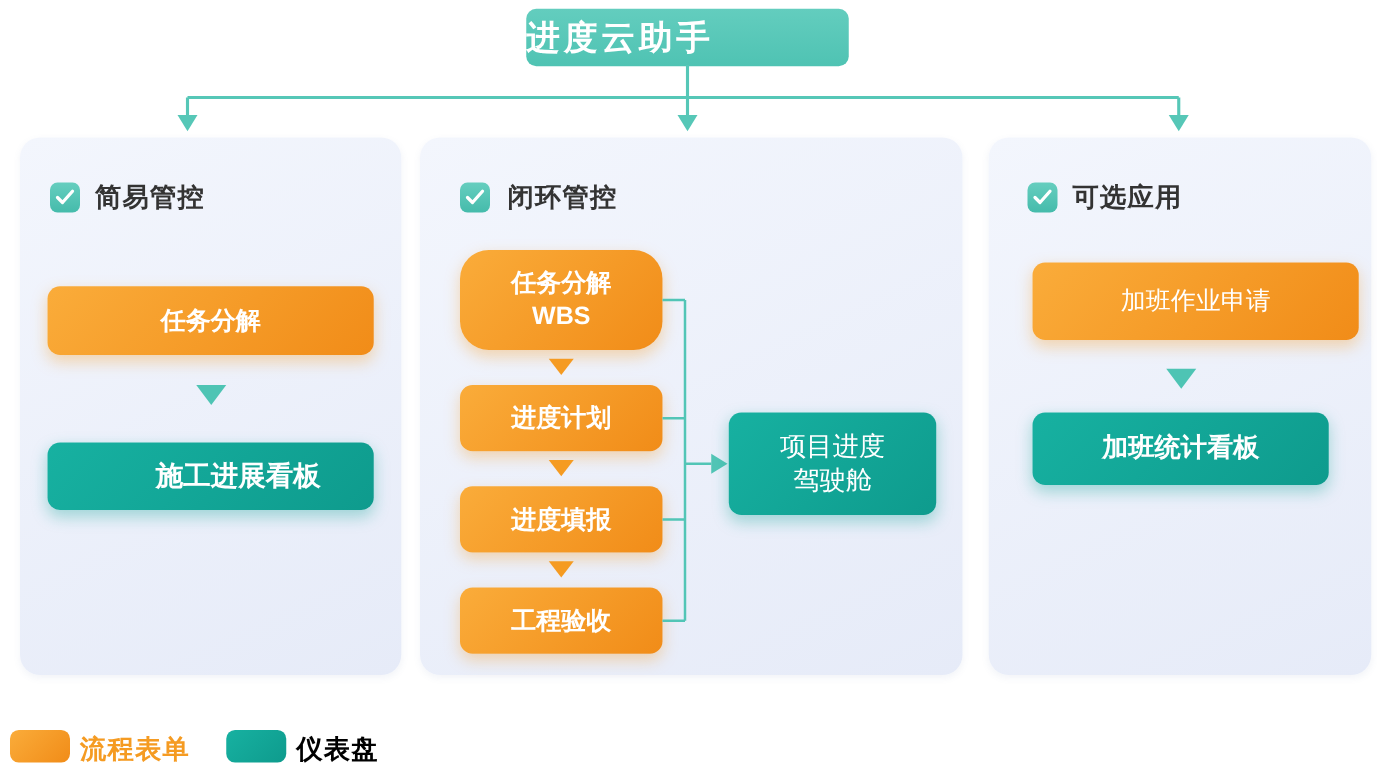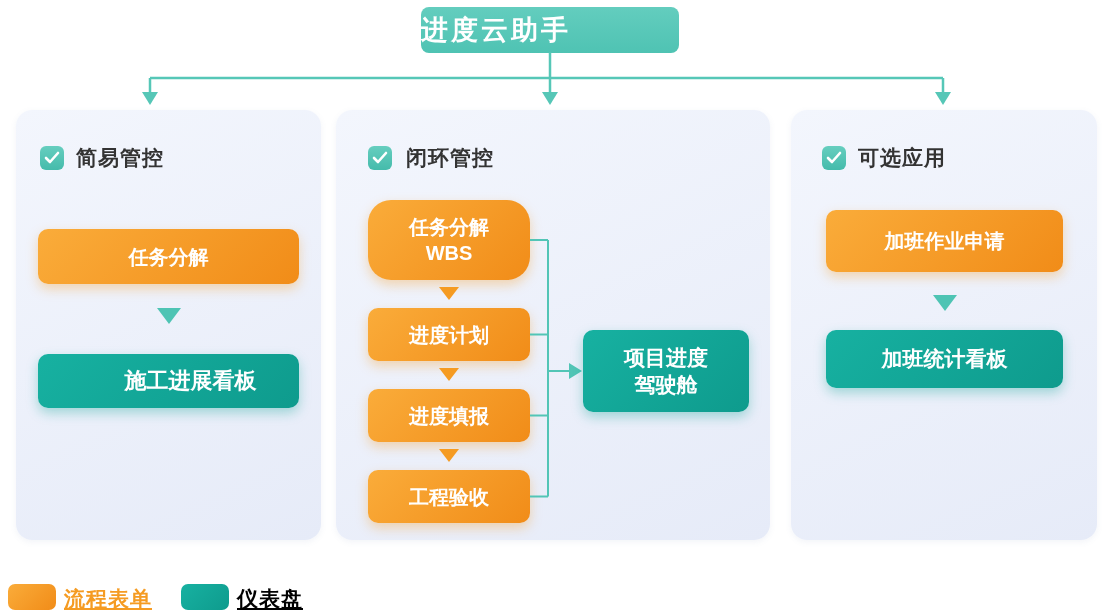--- a/index.html
+++ b/index.html
@@ -52,32 +52,32 @@
   
   .p2-step { left:32px; width:162px; font-size:20px; font-weight:600; }
   #p2-s1 { top:90px;  height:80px;border-radius:23px; }
   #p2-s2 { top:198px; height:53px; }
   #p2-s3 { top:279px; height:53px; }
   #p2-s4 { top:360px; height:53px; }
   #p2-a1 { left:103px; top:177px; }
   #p2-a2 { left:103px; top:258px; }
   #p2-a3 { left:103px; top:339px; }
   .bracket { position:absolute; left:188px; top:88px; }
-  #p2-out { left:247px; top:220px; width:166px; height:82px; font-size:21px; font-weight:bold; }
+  #p2-out { left:247px; top:220px; width:166px; height:82px; font-size:21px; font-weight:normal; }
 
   
-  #p3-btn1 { left:35px; top:100px; width:237px; height:62px; font-size:20px; font-weight:700; }
+  #p3-btn1 { left:35px; top:100px; width:261px; height:62px; font-size:20px; font-weight:400; }
   #p3-arrow { left:142px; top:185px; }
   #p3-btn2 { left:35px; top:220px; width:237px; height:58px; font-size:21px; font-weight:bold; }
 
   
   .legend-swatch { position:absolute; top:584px; width:48px; height:26px; border-radius:7px; }
   #legend-swatch-form { left:8px;  background:linear-gradient(135deg,#FAAC3A,#F18C18); }
   #legend-swatch-dash { left:181px; background:linear-gradient(135deg,#17B1A1,#0E9B8D); }
-  .legend-label { position:absolute; top:585px; font-size:21px; font-weight:bold; letter-spacing:1px;text-decoration:underline; }
+  .legend-label { position:absolute; top:585px; font-size:21px; font-weight:bold; letter-spacing:1px; }
   #legend-label-form { left:64px;  color:#F59B22; }
   #legend-label-dash { left:237px; color:#000000; }
 </style>
 </head>
 <body>
 
 <div class="canvas">
 
   <div class="title-box">
     <span>进度云助手</span>

